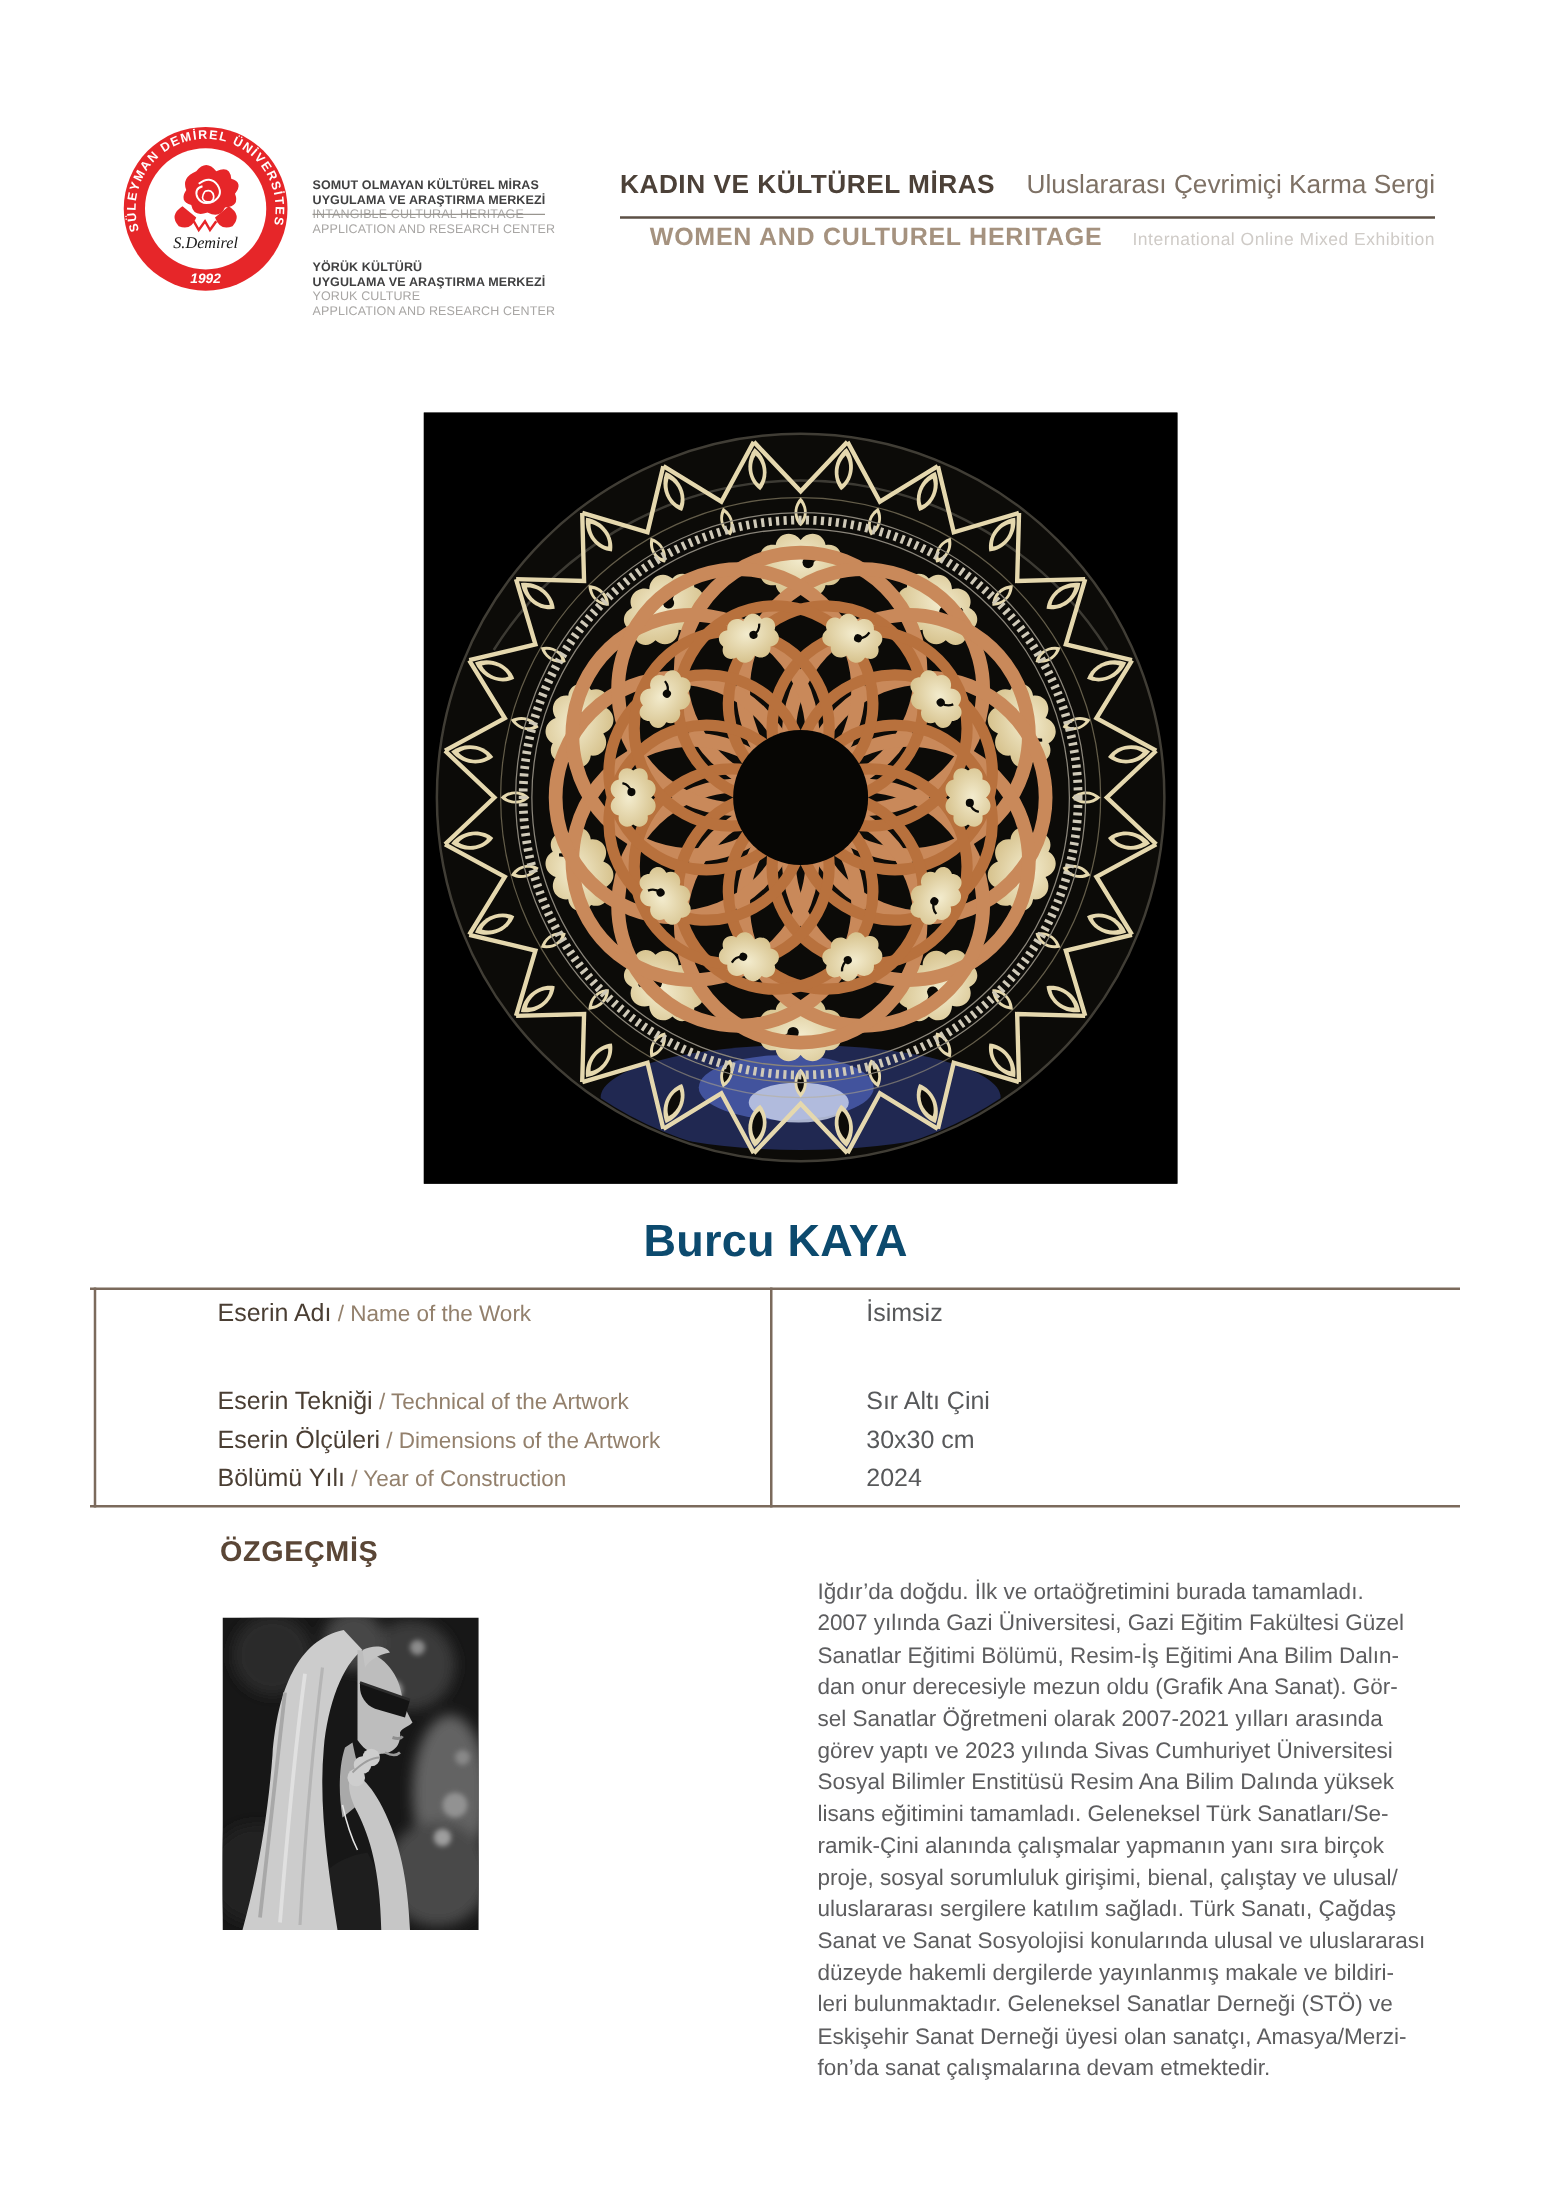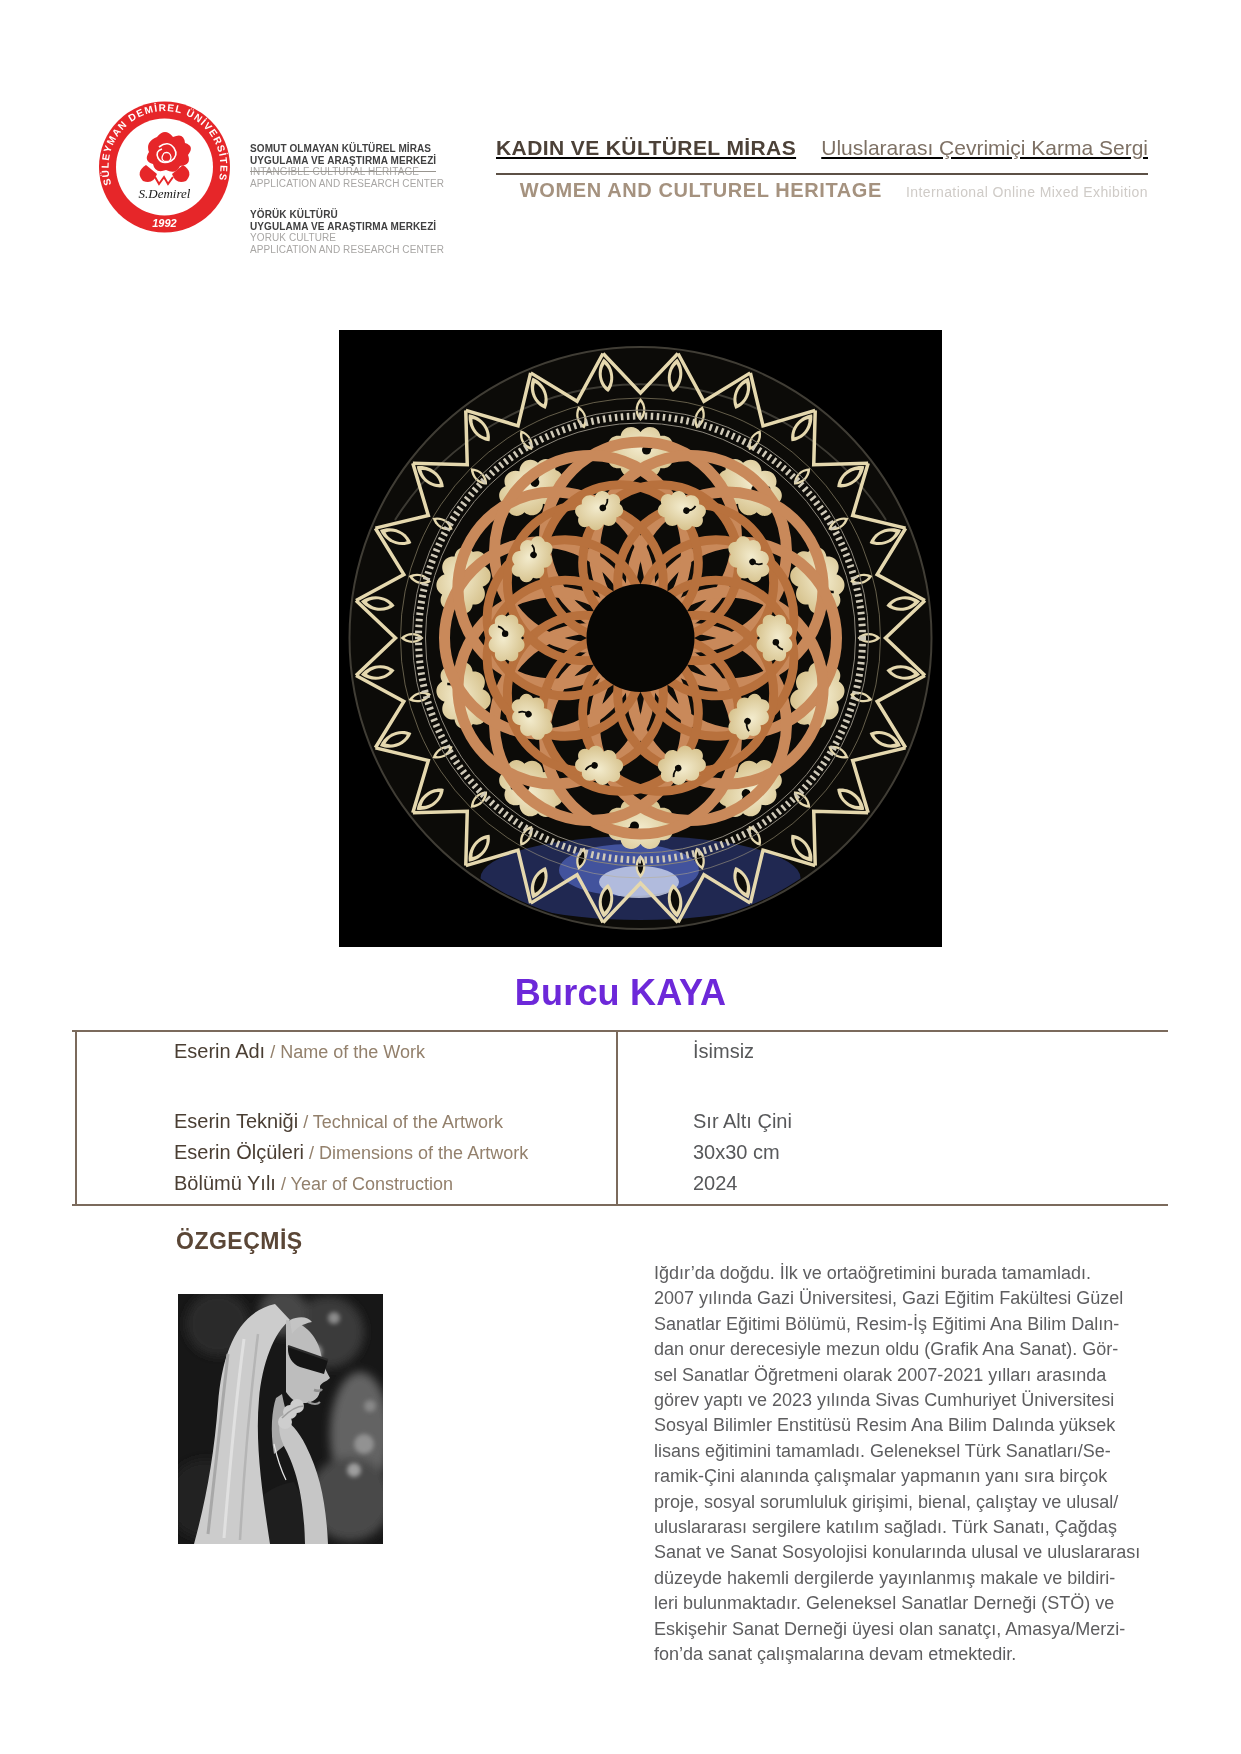--- a/index.html
+++ b/index.html
@@ -26,34 +26,34 @@
   
   .logo{position:absolute;left:97px;top:99px;width:136px;height:137px;}
   .org{position:absolute;left:250px;width:260px;font-size:10px;line-height:11.6px;letter-spacing:.1px;margin-top:30px;}
   .org .tr{color:#404041;font-weight:700;}
   .org .en{color:#a8a6a4;font-weight:400;}
   .org-div{position:absolute;left:250px;top:171px;width:186px;height:1px;background:#98958f;}
   .org1{top:113px;}
   .org2{top:179px;}
 
   .exh{position:absolute;left:496px;top:136px;width:652px;}
-  .exh-row1{display:flex;justify-content:space-between;align-items:baseline;height:36px;text-decoration:underline;}
+  .exh-row1{display:flex;justify-content:space-between;align-items:baseline;height:36px;}
   .exh-title-tr{font-size:21px;font-weight:700;color:var(--brown-dark);letter-spacing:.4px;white-space:nowrap;}
   .exh-sub-tr{font-size:21px;font-weight:400;color:var(--brown-mid);white-space:nowrap;}
   .exh-rule{height:2px;background:var(--brown-line);margin-top:1px;}
   .exh-row2{display:flex;justify-content:flex-end;gap:24px;margin-top:4px;align-items:baseline;}
   .exh-title-en{font-size:20px;font-weight:700;color:var(--tan-en);letter-spacing:.6px;white-space:nowrap;}
   .exh-sub-en{font-size:14px;font-weight:400;color:var(--gray-en);letter-spacing:.4px;white-space:nowrap;}
 
   
   .artframe{position:absolute;left:339px;top:330px;width:603px;height:617px;background:#000;}
 
   
   .artist-name{position:absolute;left:0;top:972px;width:1241px;text-align:center;
-    font-size:36px;font-weight:700;color:#6d28d9;letter-spacing:.2px;}
+    font-size:36px;font-weight:700;color:#0c4a6e;letter-spacing:.2px;}
 
   
   .tline{position:absolute;background:var(--table-line);}
   .t-top{left:72px;top:1030px;width:1096px;height:2px;}
   .t-bottom{left:72px;top:1204px;width:1096px;height:2px;}
   .t-left{left:75px;top:1030px;width:2px;height:176px;}
   .t-mid{left:616px;top:1030px;width:2px;height:176px;}
   .drow{position:absolute;left:0;width:1241px;height:26px;}
   .dlabel{position:absolute;left:174px;white-space:nowrap;font-size:20px;}
   .dlabel .ltr{color:var(--brown-label);font-weight:400;}

